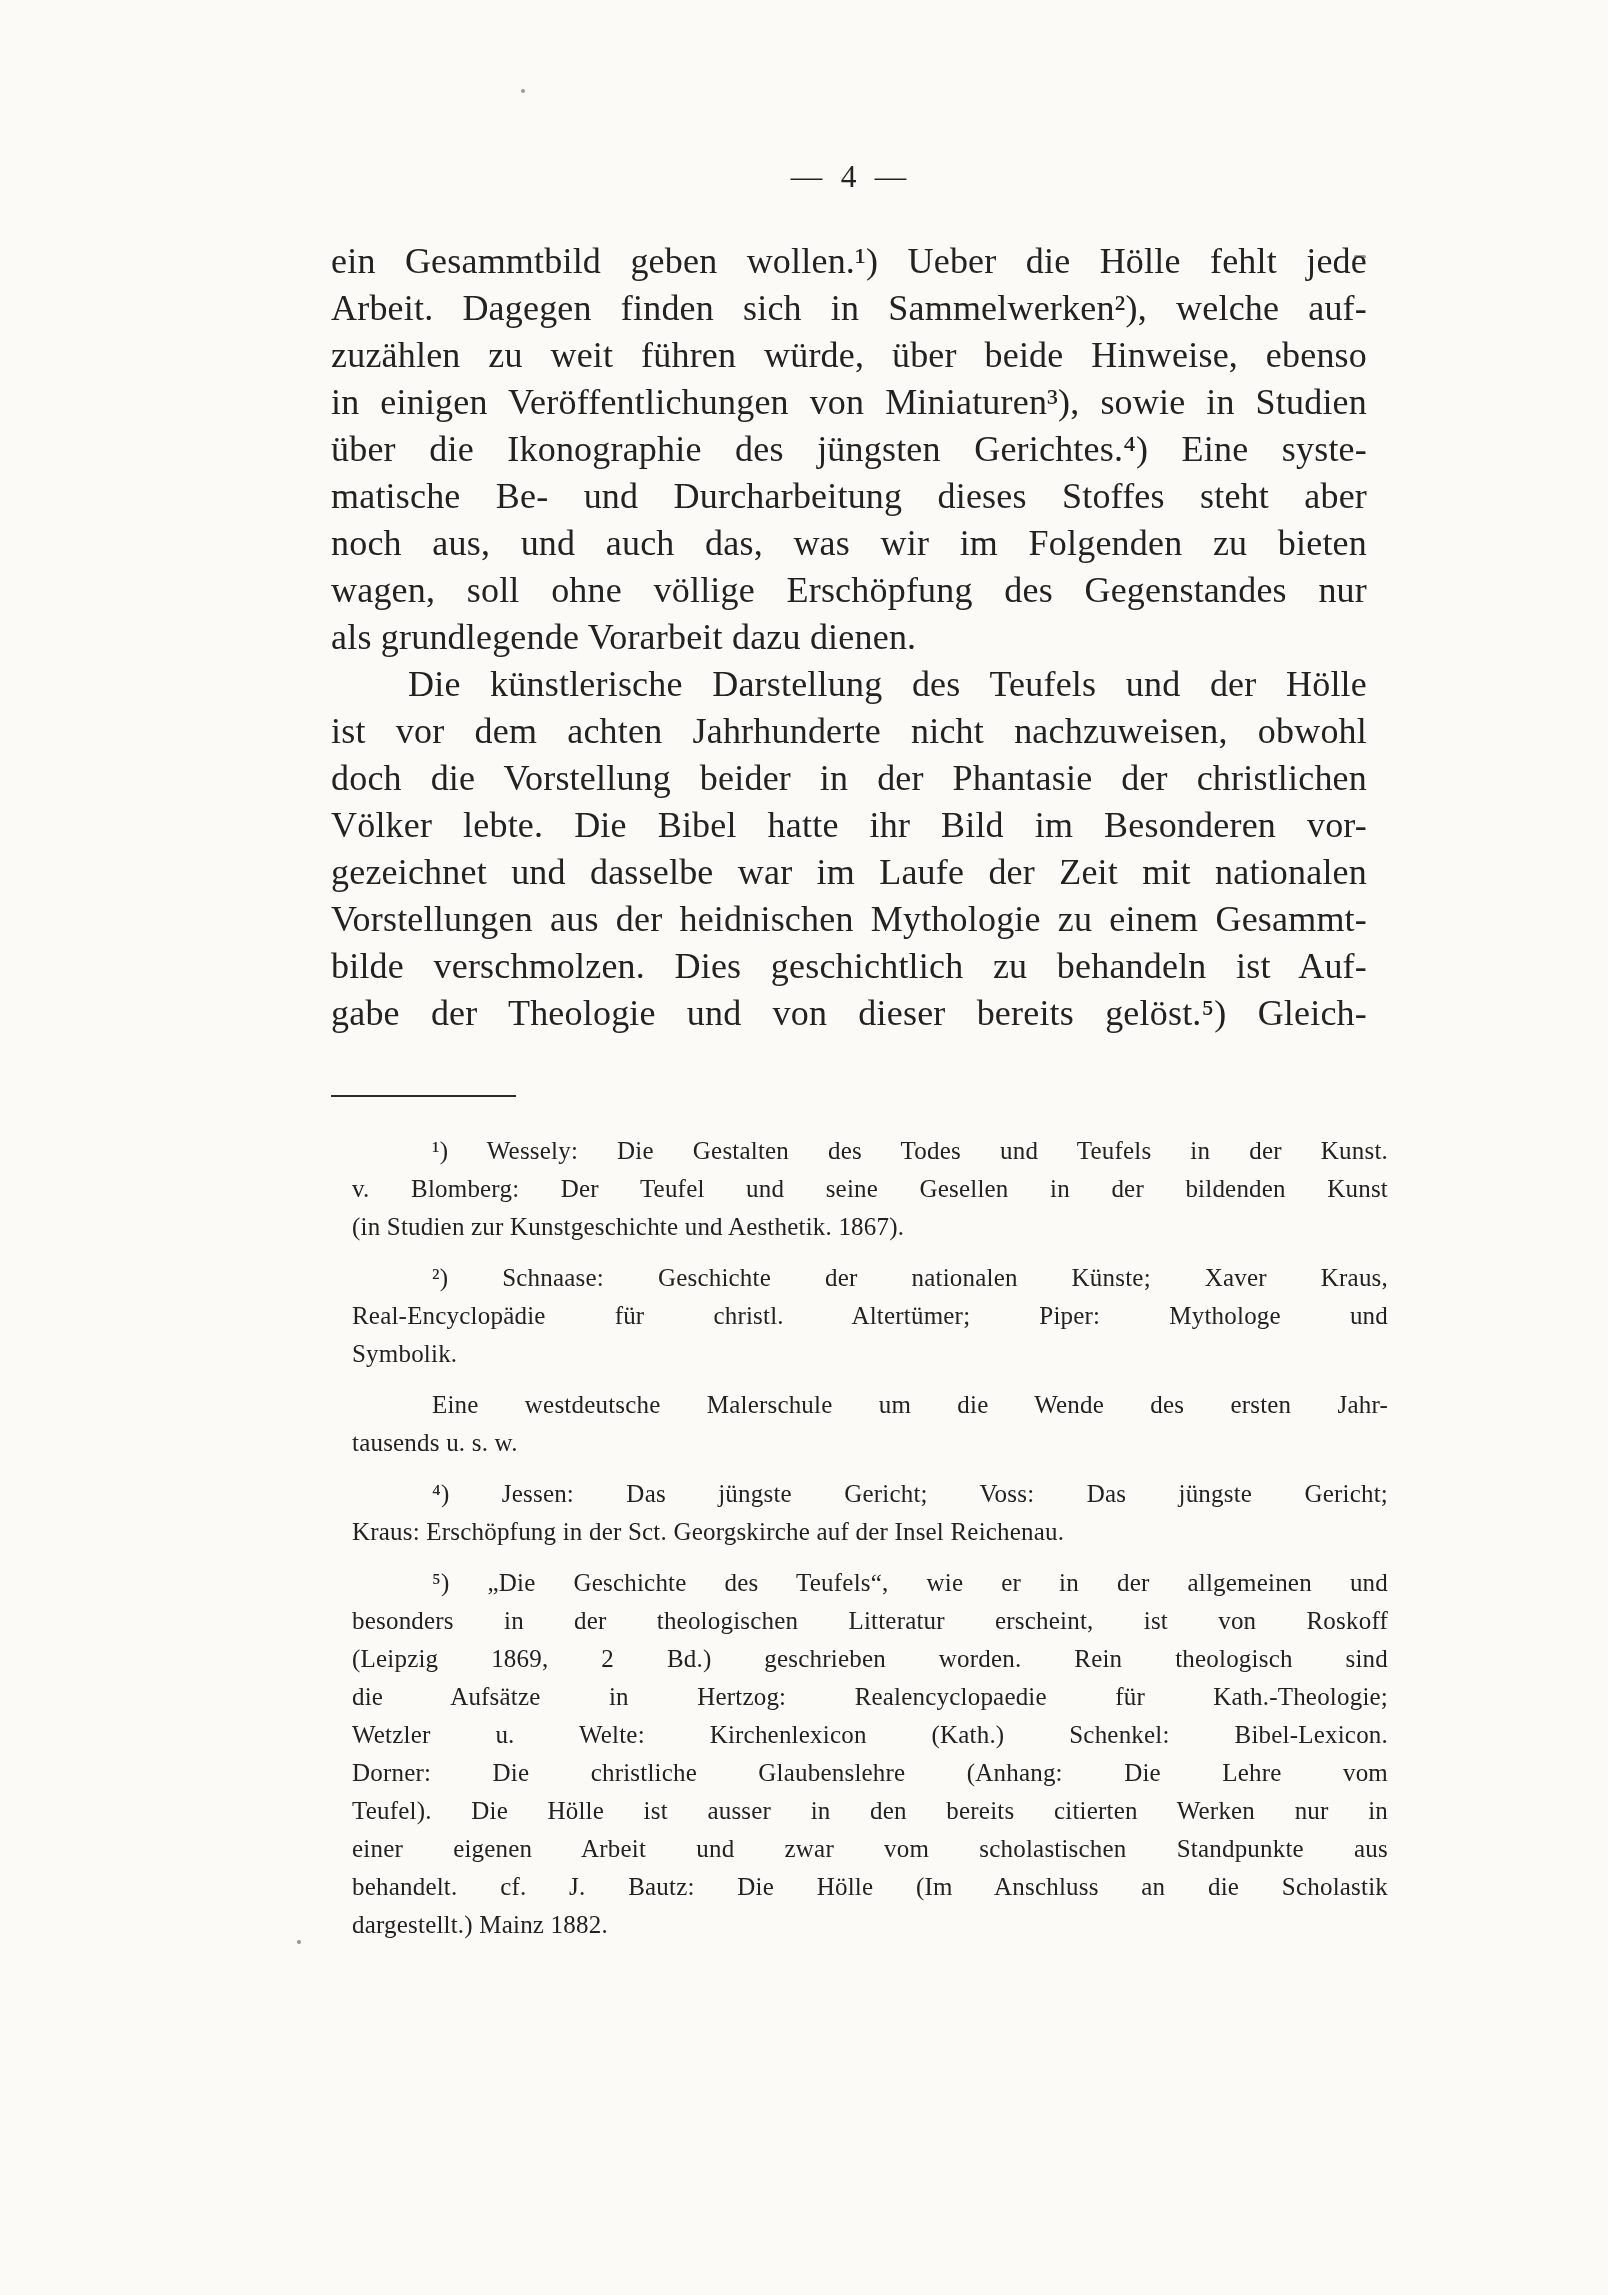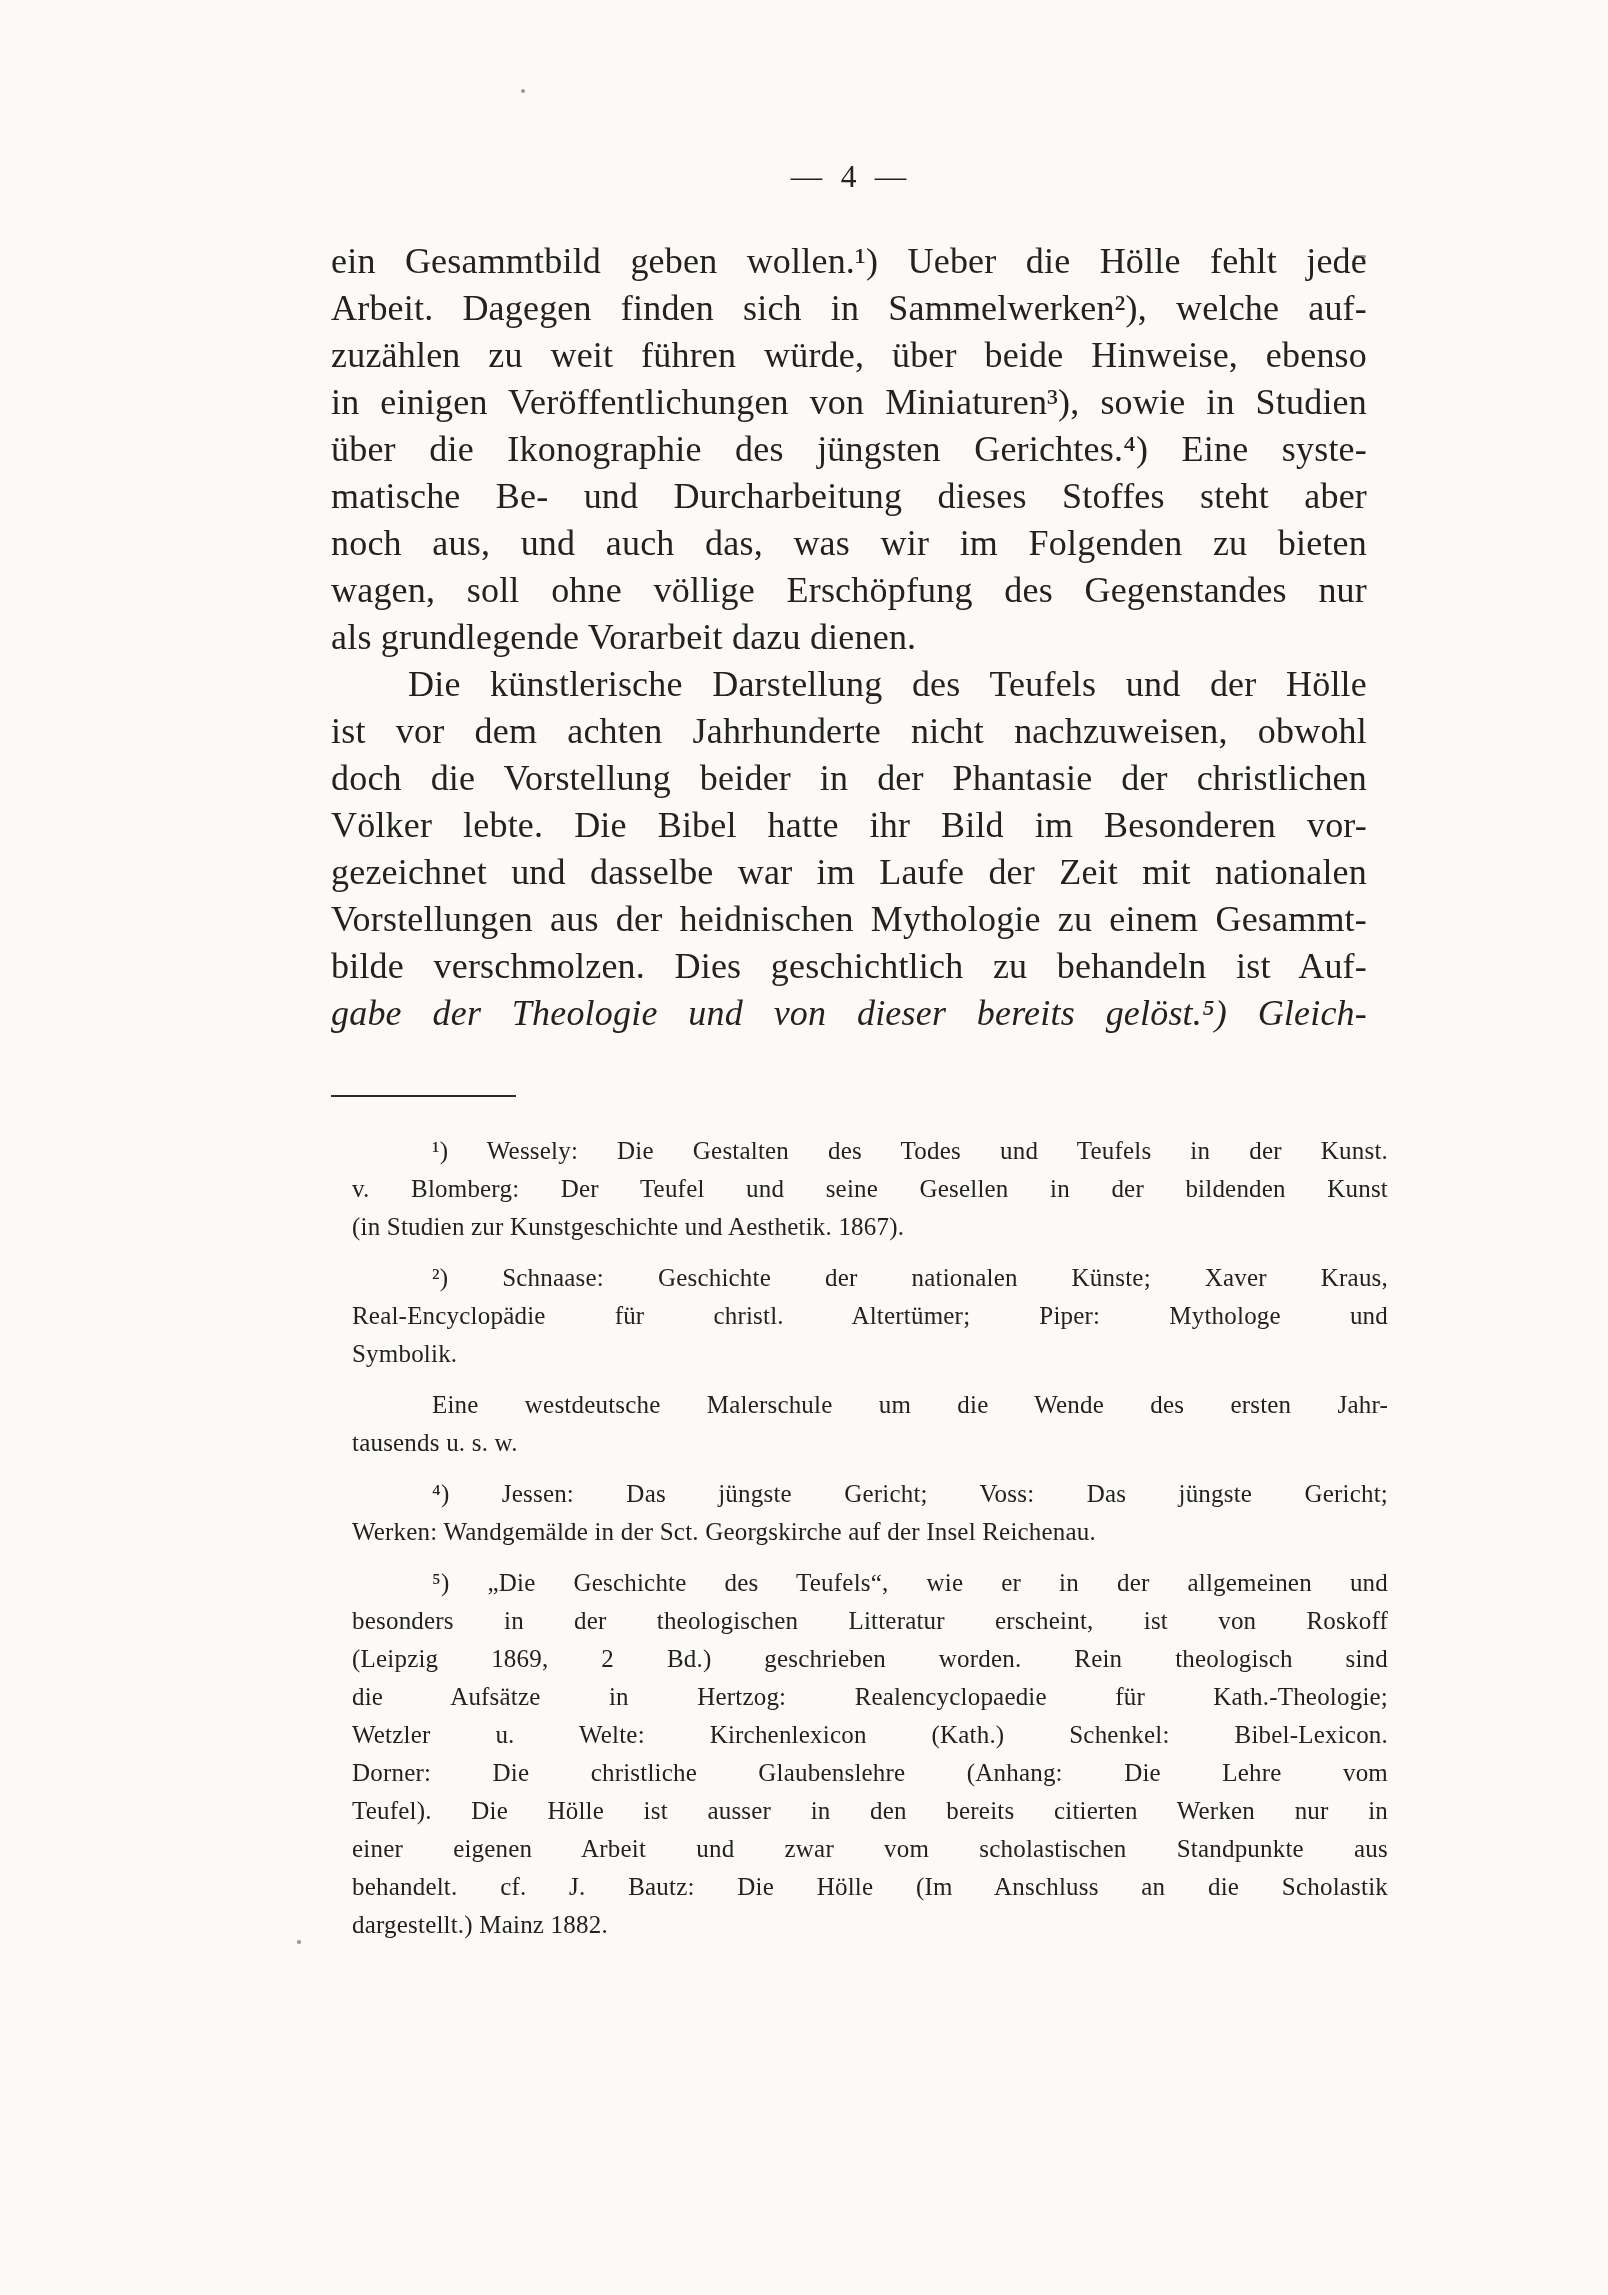--- a/index.html
+++ b/index.html
@@ -35,21 +35,21 @@
     font-size: 36px;
     line-height: 47px;
     letter-spacing: 0.2px;
   }
   .line {
     text-align: justify;
     text-align-last: justify;
     white-space: normal;
   }
   .line.last { text-align-last: left; }
-  .para.justify-all .line.last { text-align-last: justify; font-style: italic; }
+  .para.justify-all .line.last { text-align-last: justify; }
   .para.indent .line:first-child { text-indent: 77px; }
   .footnote-sep {
     position: absolute;
     top: 1095px;
     left: 331px;
     width: 185px;
     height: 0;
     border-top: 2.6px solid #2c2b28;
   }
   .footnotes {
@@ -122,21 +122,21 @@
         <div class="line">²) Schnaase: Geschichte der nationalen Künste; Xaver Kraus,</div>
         <div class="line">Real-Encyclopädie für christl. Altertümer; Piper: Mythologe und</div>
         <div class="line last">Symbolik.</div>
       </div>
     <div class="footnote">
         <div class="line">Eine westdeutsche Malerschule um die Wende des ersten Jahr-</div>
         <div class="line last">tausends u. s. w.</div>
       </div>
     <div class="footnote">
         <div class="line">⁴) Jessen: Das jüngste Gericht; Voss: Das jüngste Gericht;</div>
-        <div class="line last">Werken: Wandgemälde in der Sct. Georgskirche auf der Insel Reichenau.</div>
+        <div class="line last">Kraus: Erschöpfung in der Sct. Georgskirche auf der Insel Reichenau.</div>
       </div>
     <div class="footnote">
         <div class="line">⁵) „Die Geschichte des Teufels“, wie er in der allgemeinen und</div>
         <div class="line">besonders in der theologischen Litteratur erscheint, ist von Roskoff</div>
         <div class="line">(Leipzig 1869, 2 Bd.) geschrieben worden. Rein theologisch sind</div>
         <div class="line">die Aufsätze in Hertzog: Realencyclopaedie für Kath.-Theologie;</div>
         <div class="line">Wetzler u. Welte: Kirchenlexicon (Kath.) Schenkel: Bibel-Lexicon.</div>
         <div class="line">Dorner: Die christliche Glaubenslehre (Anhang: Die Lehre vom</div>
         <div class="line">Teufel). Die Hölle ist ausser in den bereits citierten Werken nur in</div>
         <div class="line">einer eigenen Arbeit und zwar vom scholastischen Standpunkte aus</div>

